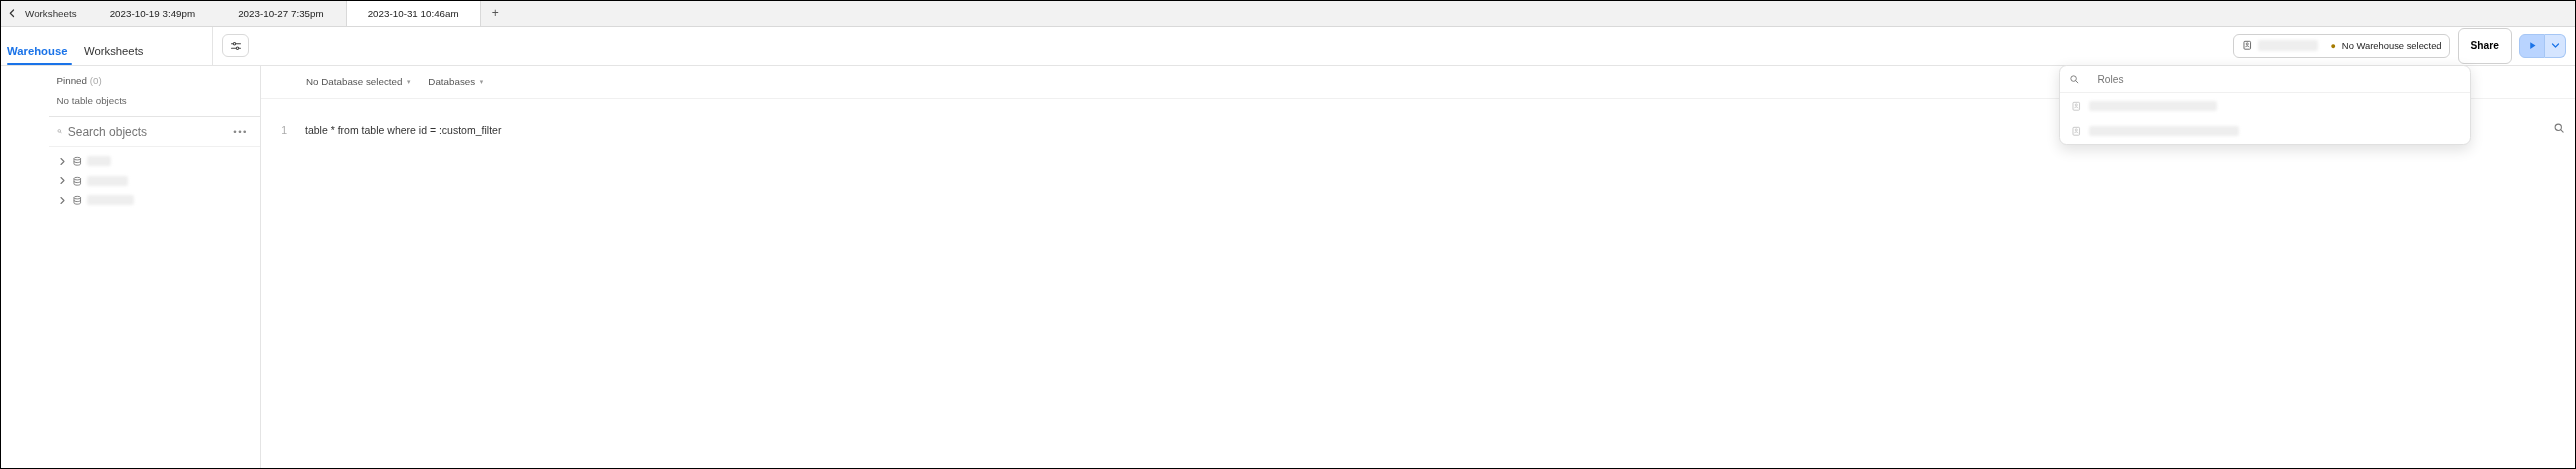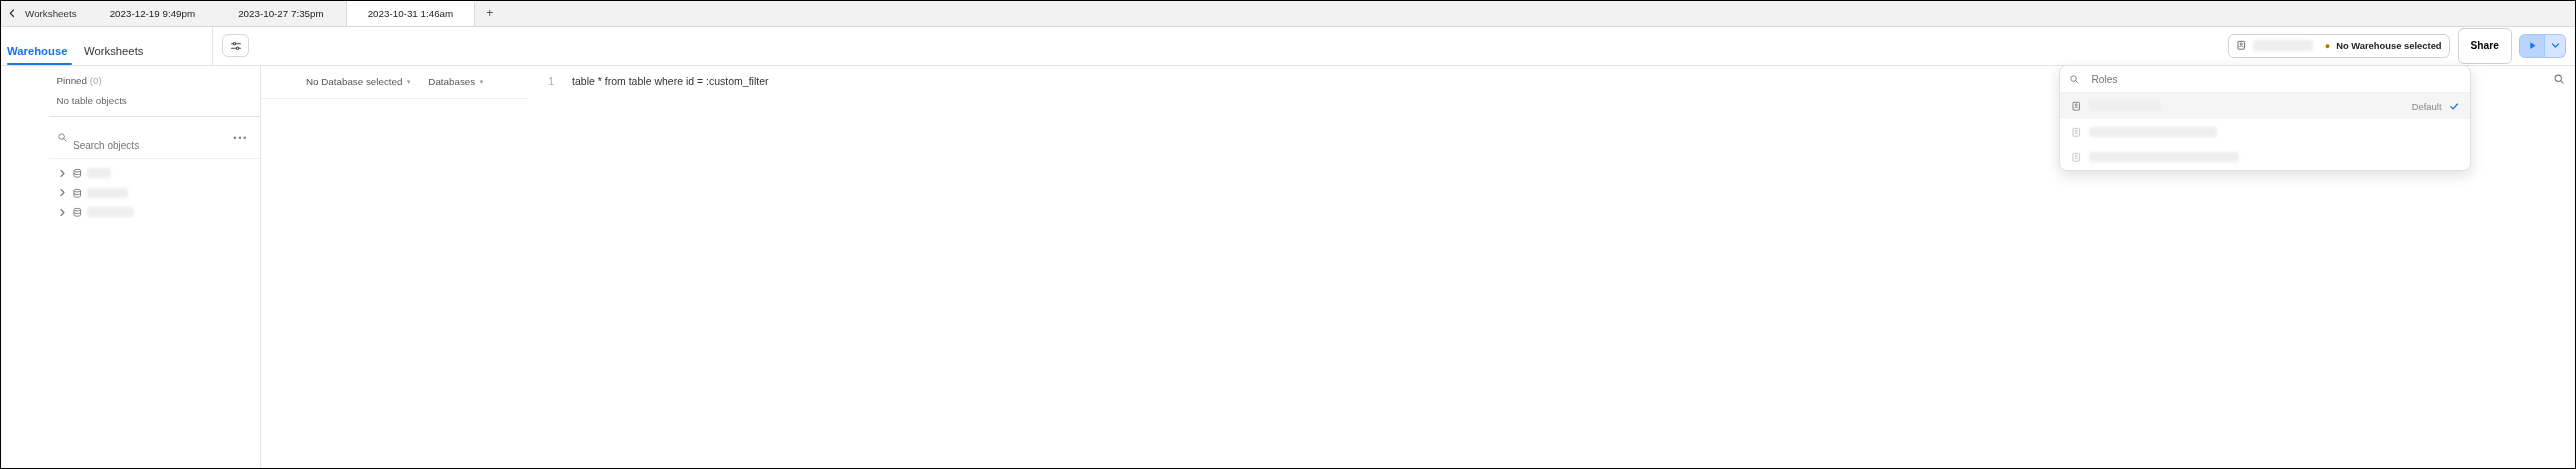--- a/index.html
+++ b/index.html
@@ -22,53 +22,53 @@
   .toolbar-left { width:212px; height:100%; border-right:0.8px solid #e4e4e4; display:flex; align-items:flex-end; padding:0 6px; }
   .lefttab { padding:0 10.5px 7.5px 0; font-size:11.3px; color:#333; cursor:pointer; position:relative; margin-right:6px;}
   .lefttab.active { color:#1a73e8; font-weight:600; }
   .lefttab.active::after { content:""; position:absolute; left:0; right:6px; bottom:-0.8px; height:2.3px; background:#1a73e8; border-radius:1.5px;}
   .toolbar-right { flex:1; display:flex; align-items:center; padding:0 9px; position:relative;}
   .settings-pill { width:27px; height:22.6px; border:0.8px solid #d9d9d9; border-radius:6px; display:flex; align-items:center; justify-content:center; cursor:pointer; }
   .spacer { flex:1; }
   .role-wh { display:flex; align-items:center; gap:6px; height:24px; border:0.8px solid #d0d0d0; border-radius:6px; padding:0 7.5px; cursor:pointer; background:#fff;}
   .role-wh .role-blur { width:60px; height:10.5px; background:#eee; border-radius:2.3px; filter:blur(1.5px);}
   .role-wh .dot { margin-left:6px; font-size:9px; color:#a57b00;}
-  .role-wh .wh-text { font-size:9.4px; color:#222; font-weight:700; }
+  .role-wh .wh-text { font-size:9.4px; color:#222; font-weight:400; }
   .share-btn { margin-left:7.5px; height:28px; padding:17px 12px; border:0.8px solid #d0d0d0; border-radius:6px; background:#fff; font-size:10.2px; font-weight:600; cursor:pointer; display:flex; align-items:center; }
   .run-group { margin-left:7.5px; display:flex; height:24px; }
   .run-btn { width:25.6px; background:#b9d4ff; border:0.8px solid #a5c6f5; border-top-left-radius:6px; border-bottom-left-radius:6px; display:flex; align-items:center; justify-content:center; cursor:pointer;}
   .run-drop { width:21px; background:#d5e5ff; border:0.8px solid #a5c6f5; border-left:none; border-top-right-radius:6px; border-bottom-right-radius:6px; display:flex; align-items:center; justify-content:center; cursor:pointer;}
 
   
   .main { flex:1; display:flex; position:relative;padding-left:48px; }
   .sidebar { width:212px; border-right:0.8px solid #e4e4e4; display:flex; flex-direction:column; font-size:9.8px; color:#333;}
   .pinned-hdr { padding:9px 7.5px 6px; color:#555; }
   .pinned-hdr .count { color:#aaa; }
   .pinned-empty { padding:3px 7.5px 10.5px; color:#666; border-bottom:0.8px solid #e4e4e4;}
   .search-row { display:flex; align-items:center; padding:7.5px 7.5px; gap:6px; border-bottom:0.8px solid #f0f0f0;}
-  .search-row input { flex:1; border:none; outline:none; font-size:10px; color:#555; background:transparent;margin-top:15px;}
+  .search-row input { flex:1; border:none; outline:none; font-size:12px; color:#555; background:transparent;}
   .dots { color:#888; letter-spacing:1.5px; cursor:pointer; padding:0 4.5px;}
   .tree { padding:4.5px 3px; }
   .tree-item { display:flex; align-items:center; gap:4.5px; padding:4.5px 6px; cursor:pointer; border-radius:3px;}
   .tree-item .blur { height:9.8px; background:#eee; border-radius:2.3px; filter:blur(1.5px);}
 
-  .editor-wrap { flex:1; display:flex; flex-direction:row; position:relative;}
+  .editor-wrap { flex:1; display:flex; flex-direction:column; position:relative;gap:16px;}
   .editor-top { height:33px; display:flex; align-items:center; gap:18px; padding:0 45px; color:#555; font-size:9.8px; border-bottom:0.8px solid #f0f0f0;}
   .ed-drop { display:flex; align-items:center; gap:4.5px; cursor:pointer;}
   .ed-drop .caret { font-size:6.8px; color:#999;}
   .editor-body { flex:1; display:flex; font-family: ui-monospace, "SF Mono", "Cascadia Mono", Consolas, monospace; font-size:10.5px; color:#333; padding:6px 0 0 0; position:relative;}
   .gutter { width:38px; text-align:right; padding:3px 12px 0 0; color:#aaa; user-select:none;}
   .code { padding:3px 0 0 6px; white-space:pre;}
   .editor-search { position:absolute; top:7.5px; right:10.5px; color:#666; cursor:pointer;}
 
   
   .flyout { position:absolute; top:65px; right:105px; width:412px; background:#fff; border:0.8px solid #e0e0e0; border-radius:7.5px; box-shadow:0 4.5px 13.5px rgba(0,0,0,.12); display:flex; overflow:hidden; z-index:5;}
   .fly-col { flex:1; min-width:0; }
   .fly-col + .fly-col { border-left:0.8px solid #eee;}
-  .fly-search { display:flex; align-items:center; gap:12px; padding:7.5px 9px; border-bottom:0.8px solid #f0f0f0;}
+  .fly-search { display:flex; align-items:center; gap:18px; padding:7.5px 9px; border-bottom:0.8px solid #f0f0f0;}
   .fly-search input { border:none; outline:none; flex:1; font-size:10.2px; background:transparent;}
   .fly-item { display:flex; align-items:center; gap:7.5px; padding:7.5px 10.5px; font-size:10.2px; cursor:pointer;}
   .fly-item.hover { background:#f5f5f5; }
   .fly-item .fill { flex:1; }
   .fly-item .tag { color:#888; font-size:9.4px;}
   .fly-item .blur { height:9.8px; background:#eee; border-radius:2.3px; filter:blur(1.5px);}
   .check { color:#1a73e8; }
   .wh-dot { width:6px; height:6px; border-radius:50%; background:#3cba54; flex:none;}
 
   svg { display:block; }
@@ -81,23 +81,23 @@
 
 <div class="app">
 
   <div class="tabbar">
     <div class="back">
       <svg class="ic" viewBox="0 0 16 16">
           <path d="M10 3 5 8l5 5" fill="none" stroke="#333" stroke-width="1.8" stroke-linecap="round" stroke-linejoin="round"></path>
         </svg>
     </div>
     <div class="crumb">Worksheets</div>
-    <div class="tab">2023-12-19 9:49pm</div>
+    <div class="tab">2023-10-19 3:49pm</div>
     <div class="tab">2023-10-27 7:35pm</div>
-    <div class="tab active">2023-10-31 1:46am</div>
+    <div class="tab active">2023-10-31 10:46am</div>
     <div class="tab newtab">
       <span class="plus-icon">+</span>
     </div>
   </div>
 
   <div class="toolbar">
     <div class="toolbar-left">
       <div class="lefttab active">Warehouse</div>
       <div class="lefttab">Worksheets</div>
     </div>
@@ -220,35 +220,20 @@
 
   <div class="flyout">
     <div class="fly-col">
       <div class="fly-search">
         <svg class="ic" viewBox="0 0 16 16">
             <circle cx="7" cy="7" r="4.2" fill="none" stroke="#777" stroke-width="1.4"></circle>
             <line x1="10.2" y1="10.2" x2="13.5" y2="13.5" stroke="#777" stroke-width="1.4" stroke-linecap="round"></line>
           </svg>
         <input placeholder="Roles" style="">
       </div>
-      <div class="fly-item hover">
-        <svg class="ic" viewBox="0 0 16 16">
-            <rect x="3" y="2" width="10" height="12" rx="1.5" fill="none" stroke="#666" stroke-width="1.2"></rect>
-            <circle cx="8" cy="6" r="1.6" fill="none" stroke="#666" stroke-width="1.1"></circle>
-            <path d="M5 11c.6-1.3 1.8-2 3-2s2.4.7 3 2" fill="none" stroke="#666" stroke-width="1.1"></path>
-          </svg>
-        <div class="blur" style="width:72px"></div>
-        <div class="fill"></div>
-        <span class="tag">Default</span>
-        <span class="check">
-          <svg class="ic" viewBox="0 0 16 16">
-              <path d="M3 8.5 6.2 12 13 4.5" fill="none" stroke="#1a73e8" stroke-width="2" stroke-linecap="round" stroke-linejoin="round"></path>
-            </svg>
-        </span>
-      </div>
       <div class="fly-item">
         <svg class="ic" viewBox="0 0 16 16">
             <rect x="3" y="2" width="10" height="12" rx="1.5" fill="none" stroke="#bbb" stroke-width="1.2"></rect>
             <circle cx="8" cy="6" r="1.6" fill="none" stroke="#bbb" stroke-width="1.1"></circle>
             <path d="M5 11c.6-1.3 1.8-2 3-2s2.4.7 3 2" fill="none" stroke="#bbb" stroke-width="1.1"></path>
           </svg>
         <div class="blur" style="width:128px"></div>
       </div>
       <div class="fly-item">
         <svg class="ic" viewBox="0 0 16 16">

